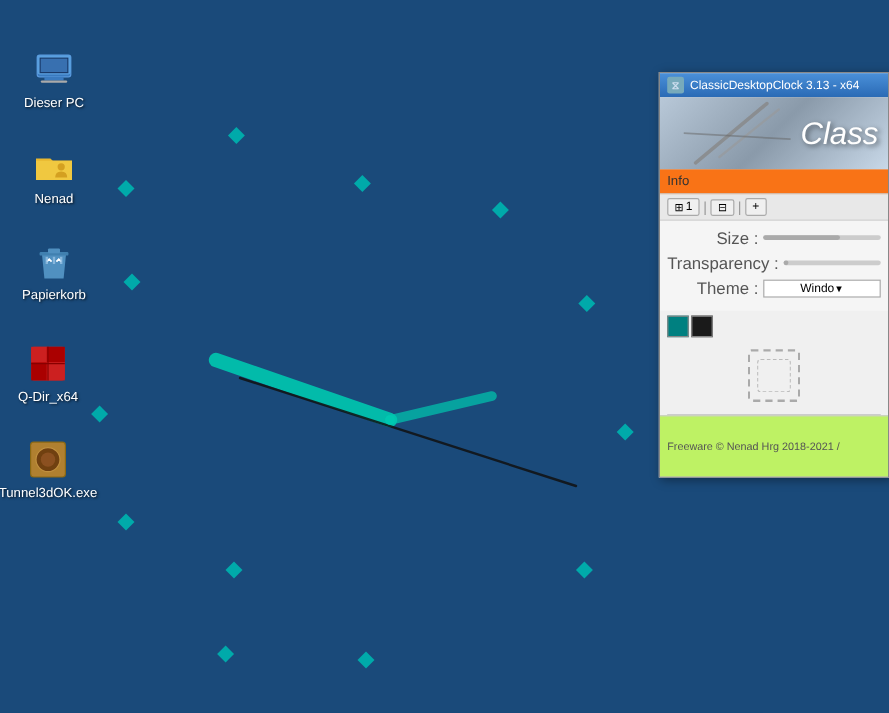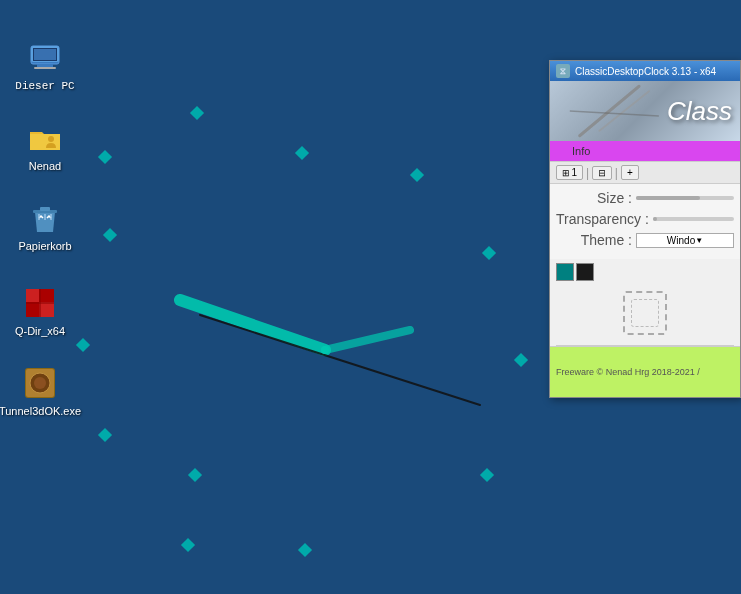--- a/index.html
+++ b/index.html
@@ -95,22 +95,22 @@
       font-size: 26px;
       font-weight: normal;
       color: white;
       text-shadow: 2px 2px 4px rgba(0,0,0,0.5);
       font-style: italic;
       z-index: 1;
     }
 
     
     .window-info {
-      padding: 4px 22px;
-      background: #d946ef;
+      padding: 4px 6px;
+      background: #f97316;
       border-bottom: 1px solid #ccc;
       font-size: 11px;
       color: #333;
     }
 
     
     .window-tabs {
       display: flex;
       align-items: center;
       padding: 3px 6px;
@@ -249,21 +249,21 @@
 <div class="teal-dot" style="top:248px;left:484px;"></div>
 <div class="teal-dot" style="top:340px;left:78px;"></div>
 <div class="teal-dot" style="top:355px;left:516px;"></div>
 <div class="teal-dot" style="top:430px;left:100px;"></div>
 <div class="teal-dot" style="top:470px;left:190px;"></div>
 <div class="teal-dot" style="top:470px;left:482px;"></div>
 <div class="teal-dot" style="top:540px;left:183px;"></div>
 <div class="teal-dot" style="top:545px;left:300px;"></div>
 <div class="teal-dot" style="top:152px;left:100px;"></div>
 
-<div class="desktop-icon" style="top:40px;left:10px;font-family:Liberation Mono, monospace;">
+<div class="desktop-icon" style="top:40px;left:10px;">
   <div class="icon-img" style="position:relative;">
     <svg width="36" height="36" viewBox="0 0 36 36">
       <rect x="4" y="6" width="28" height="18" rx="2" fill="#3a7abf" stroke="#5a9adf" stroke-width="1"></rect>
       <rect x="4" y="6" width="28" height="16" rx="2" fill="#5aa0e0"></rect>
       <rect x="10" y="24" width="16" height="3" fill="#3a7abf"></rect>
       <rect x="7" y="27" width="22" height="2" rx="1" fill="#aaa"></rect>
       <rect x="6" y="8" width="24" height="13" fill="#1a3a6a"></rect>
 
       <rect x="7" y="9" width="22" height="11" fill="#4080c0"></rect>
       <path d="M7 9 L29 9 L29 20 L7 20 Z" fill="#3060a0" opacity="0.5"></path>

